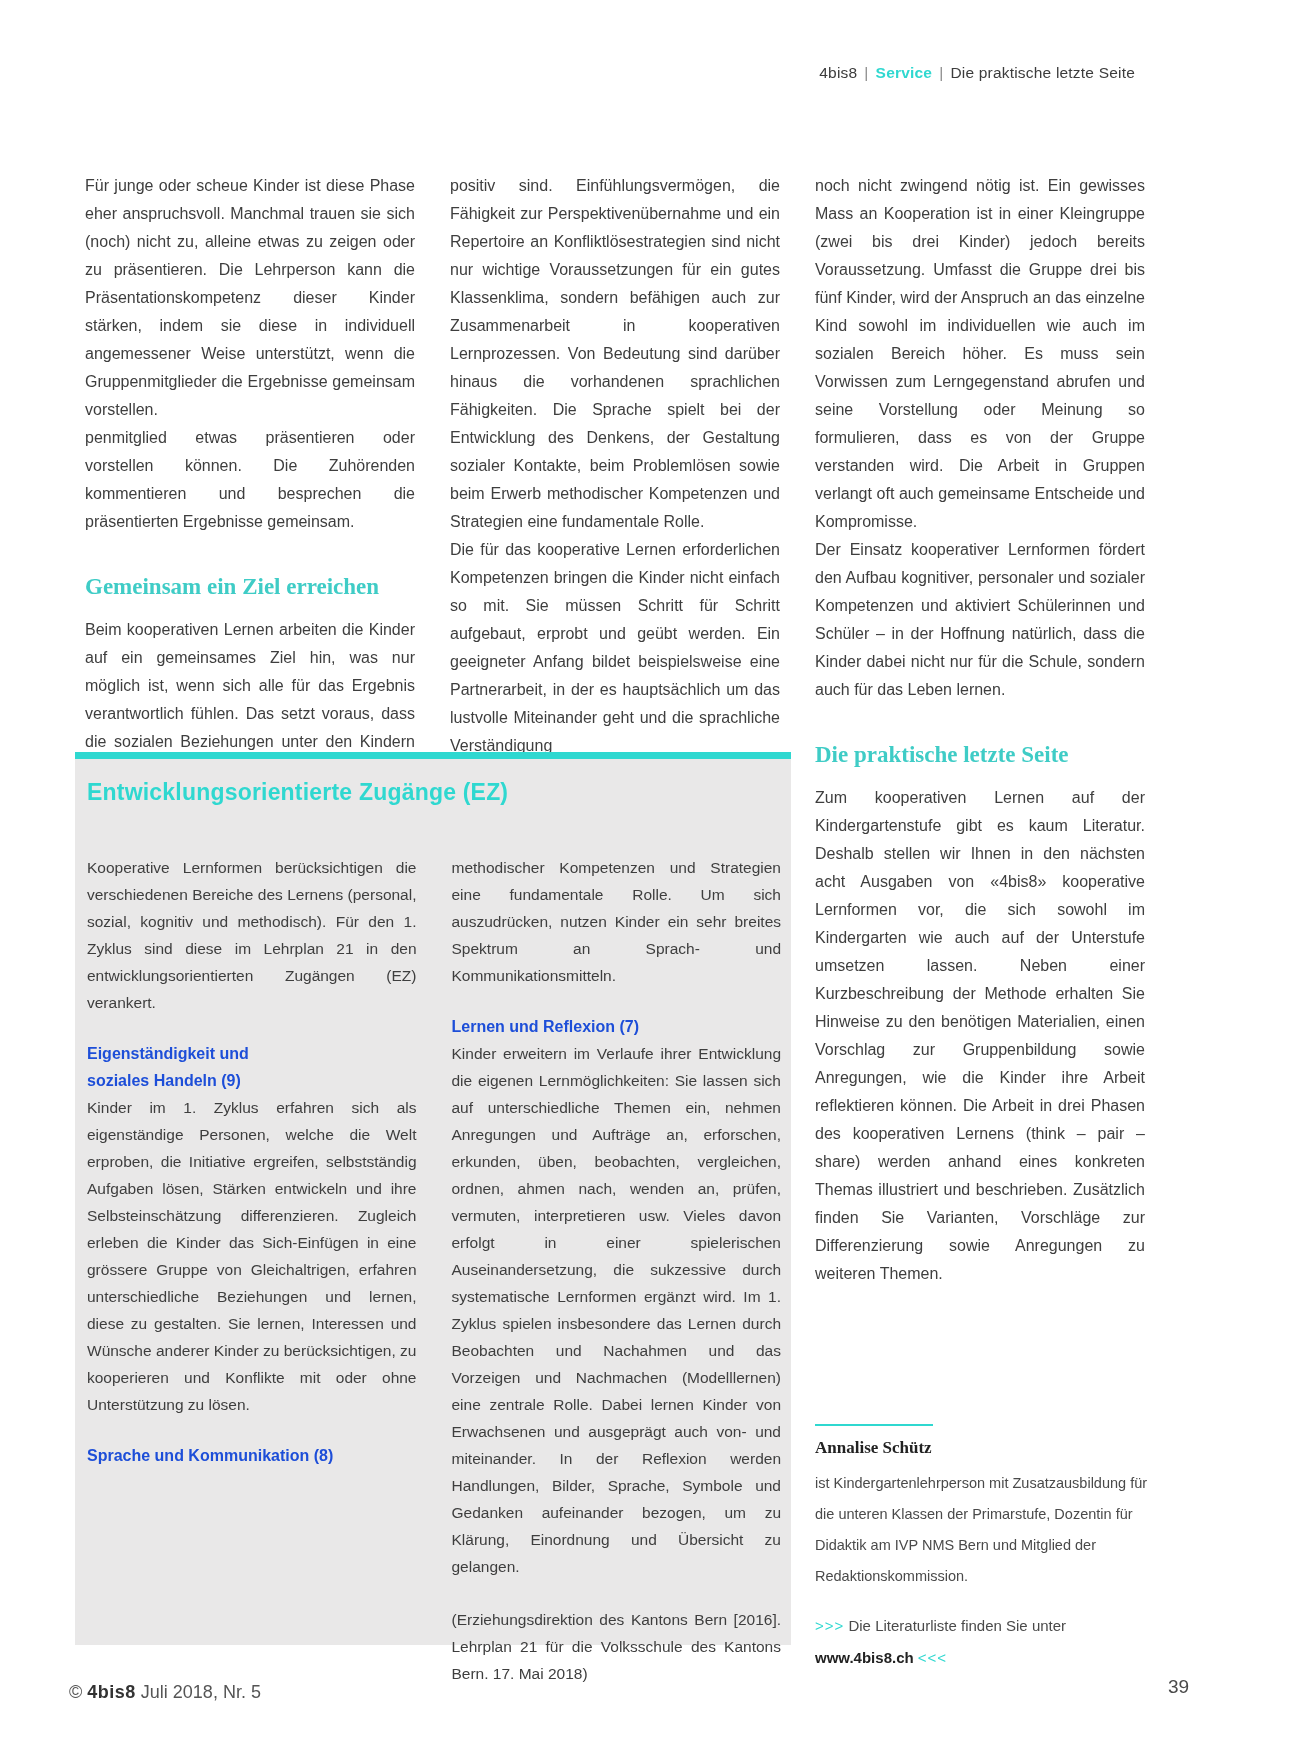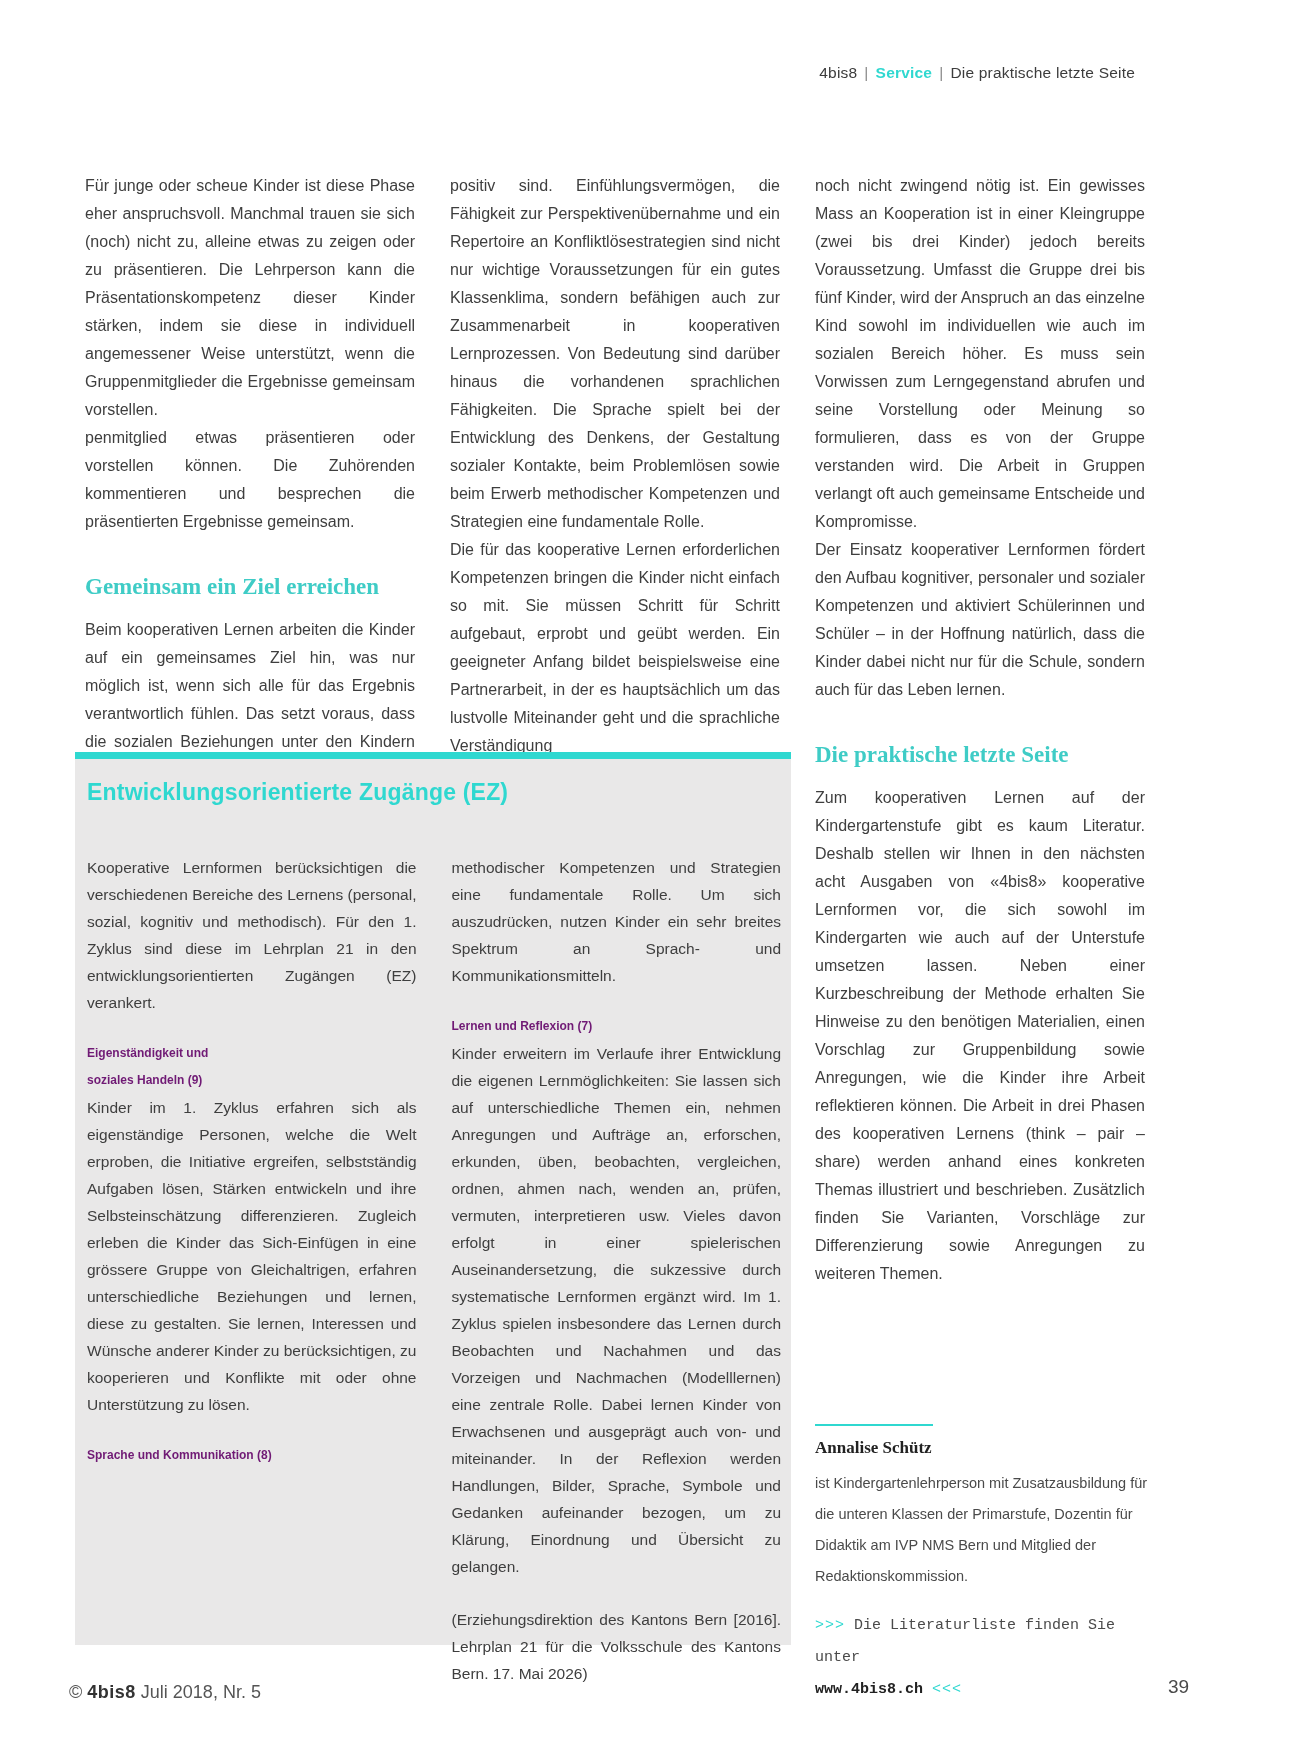--- a/index.html
+++ b/index.html
@@ -56,39 +56,39 @@
   }
   .infobox-cols{
     display:flex;gap:35px;margin:48px 10px 0 12px;
   }
   .ibcol{
     width:330px;font-size:15.5px;line-height:27px;
     text-align:justify;hyphens:auto;overflow-wrap:break-word;
   }
   .box-p{margin:0;}
   .box-h{
-    font-size:12px;line-height:27px;font-weight:bold;color:#701a75;
+    font-size:16px;line-height:27px;font-weight:bold;color:#1d4ed8;
     margin:24px 0 0 0;text-align:left;
   }
   .citation{margin-top:26px;}
 
   
   .author{
     position:absolute;left:815px;top:1424px;width:340px;
   }
   .author-rule{width:118px;height:2px;background:var(--accent);margin-bottom:12px;}
   .author-name{
     font-family:"Liberation Serif",serif;
     font-size:17px;font-weight:bold;color:#222;margin-bottom:10px;
   }
   .author-bio{
     font-size:14.5px;line-height:31px;color:#4a4a4a;text-align:left;
   }
   .author-lit{
-    margin-top:18px;font-size:15px;line-height:32px;color:#4a4a4a;font-family:Liberation Mono, monospace;
+    margin-top:18px;font-size:15px;line-height:32px;color:#4a4a4a;
   }
   .teal{color:var(--accent);letter-spacing:1px;}
   .lit-url{font-weight:bold;color:#222;text-align:right;}
 
   
   .footer{
     position:absolute;left:69px;top:1682px;
     font-size:18px;color:#555;
   }
   .footer .fb{font-weight:bold;color:#333;letter-spacing:.5px;}
@@ -131,21 +131,21 @@
       <div class="ibcol">
         <p class="box-p">Kooperative Lernformen berücksichtigen die verschiedenen Bereiche des Lernens (personal, sozial, kognitiv und methodisch). Für den 1. Zyklus sind diese im Lehrplan 21 in den entwicklungsorientierten Zugängen (EZ) verankert.</p>
         <h3 class="box-h"><span>Eigenständigkeit und</span><br><span>soziales Handeln (9)</span></h3>
         <p class="box-p">Kinder im 1. Zyklus erfahren sich als eigenständige Personen, welche die Welt erproben, die Initiative ergreifen, selbstständig Aufgaben lösen, Stärken entwickeln und ihre Selbsteinschätzung differenzieren. Zugleich erleben die Kinder das Sich-Einfügen in eine grössere Gruppe von Gleichaltrigen, erfahren unterschiedliche Beziehungen und lernen, diese zu gestalten. Sie lernen, Interessen und Wünsche anderer Kinder zu berücksichtigen, zu kooperieren und Konflikte mit oder ohne Unterstützung zu lösen.</p>
         <h3 class="box-h">Sprache und Kommunikation (8)</h3>
       </div>
       <div class="ibcol">
         <p class="box-p">methodischer Kompetenzen und Strategien eine fundamentale Rolle. Um sich auszudrücken, nutzen Kinder ein sehr breites Spektrum an Sprach- und Kommunikationsmitteln.</p>
         <h3 class="box-h">Lernen und Reflexion (7)</h3>
         <p class="box-p">Kinder erweitern im Verlaufe ihrer Entwicklung die eigenen Lernmöglichkeiten: Sie lassen sich auf unterschiedliche Themen ein, nehmen Anregungen und Aufträge an, erforschen, erkunden, üben, beobachten, vergleichen, ordnen, ahmen nach, wenden an, prüfen, vermuten, interpretieren usw. Vieles davon erfolgt in einer spielerischen Auseinandersetzung, die sukzessive durch systematische Lernformen ergänzt wird. Im 1. Zyklus spielen insbesondere das Lernen durch Beobachten und Nachahmen und das Vorzeigen und Nachmachen (Modelllernen) eine zentrale Rolle. Dabei lernen Kinder von Erwachsenen und ausgeprägt auch von- und miteinander. In der Reflexion werden Handlungen, Bilder, Sprache, Symbole und Gedanken aufeinander bezogen, um zu Klärung, Einordnung und Übersicht zu gelangen.</p>
-        <p class="box-p citation">(Erziehungsdirektion des Kantons Bern [2016]. Lehrplan 21 für die Volksschule des Kantons Bern. 17. Mai 2026)</p>
+        <p class="box-p citation">(Erziehungsdirektion des Kantons Bern [2016]. Lehrplan 21 für die Volksschule des Kantons Bern. 17. Mai 2018)</p>
       </div>
     </div>
   </div>
 
   <div class="author">
     <div class="author-rule"></div>
     <div class="author-name">Annalise Schütz</div>
     <p class="author-bio">ist Kindergartenlehrperson mit Zusatzausbildung für die unteren Klassen der Primarstufe, Dozentin für Didaktik am IVP NMS Bern und Mitglied der Redaktionskommission.</p>
     <p class="author-lit">
       <span class="teal">&gt;&gt;&gt;</span>

